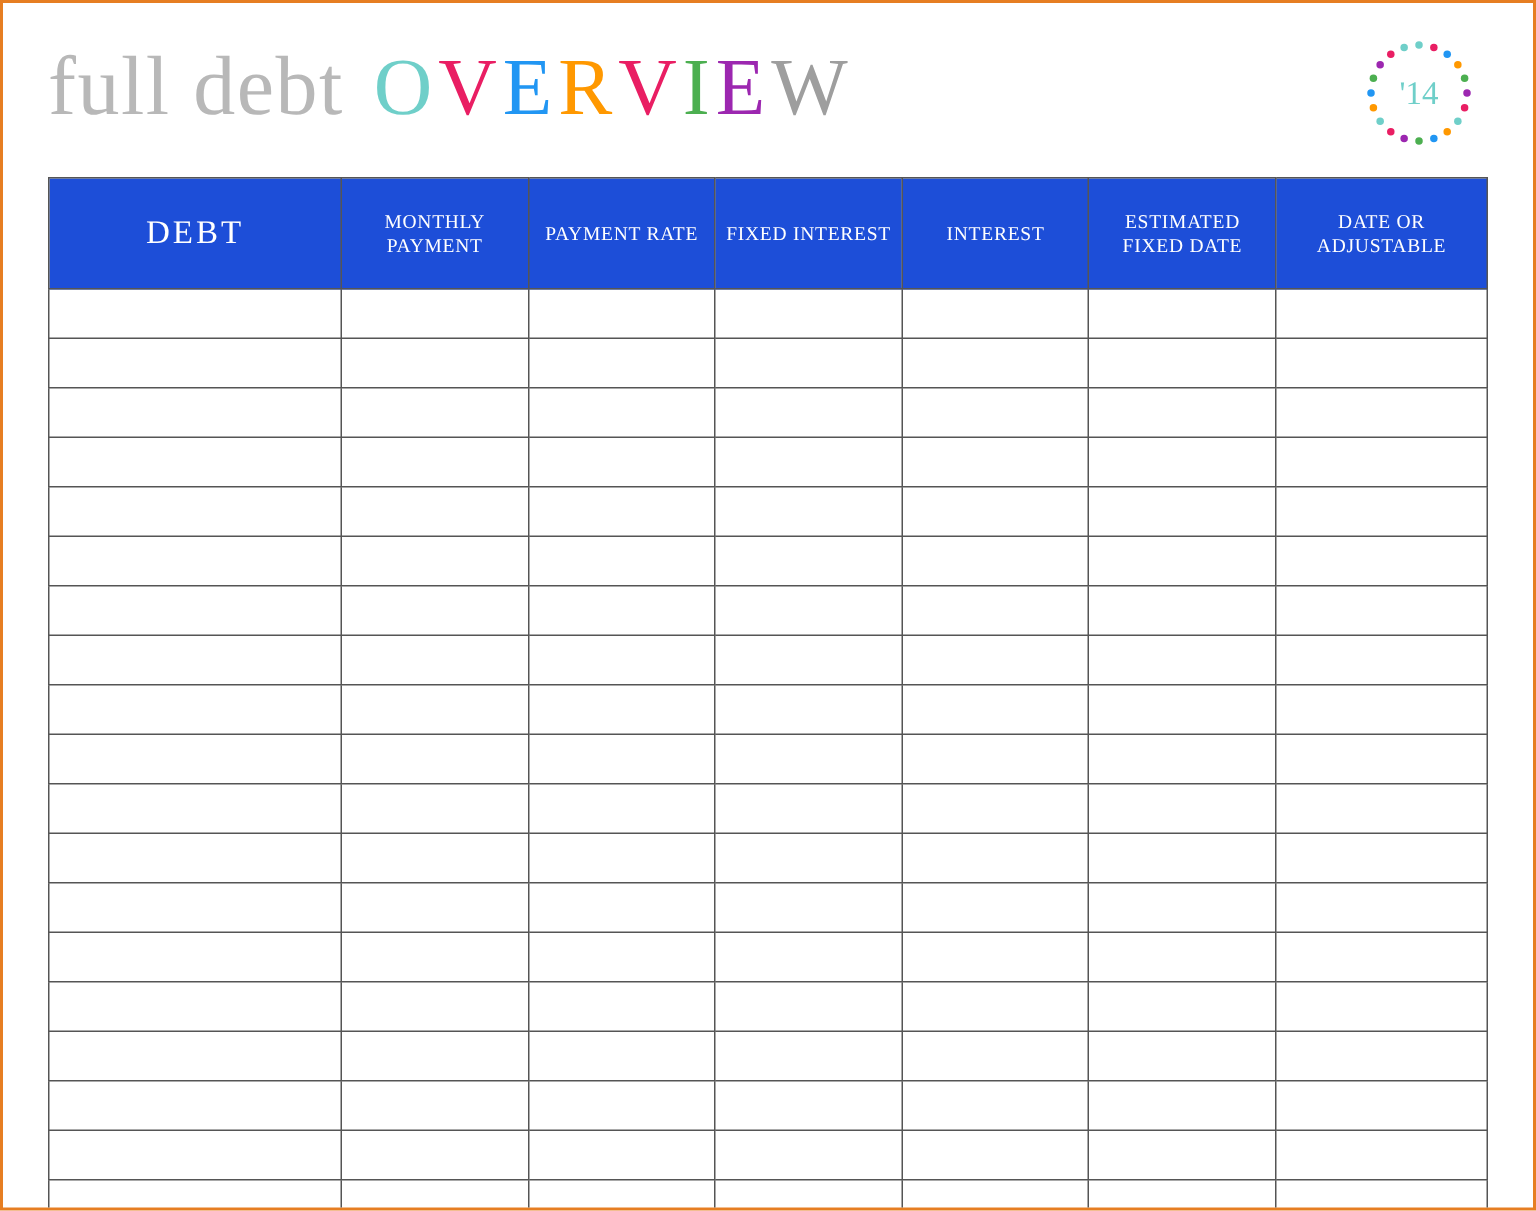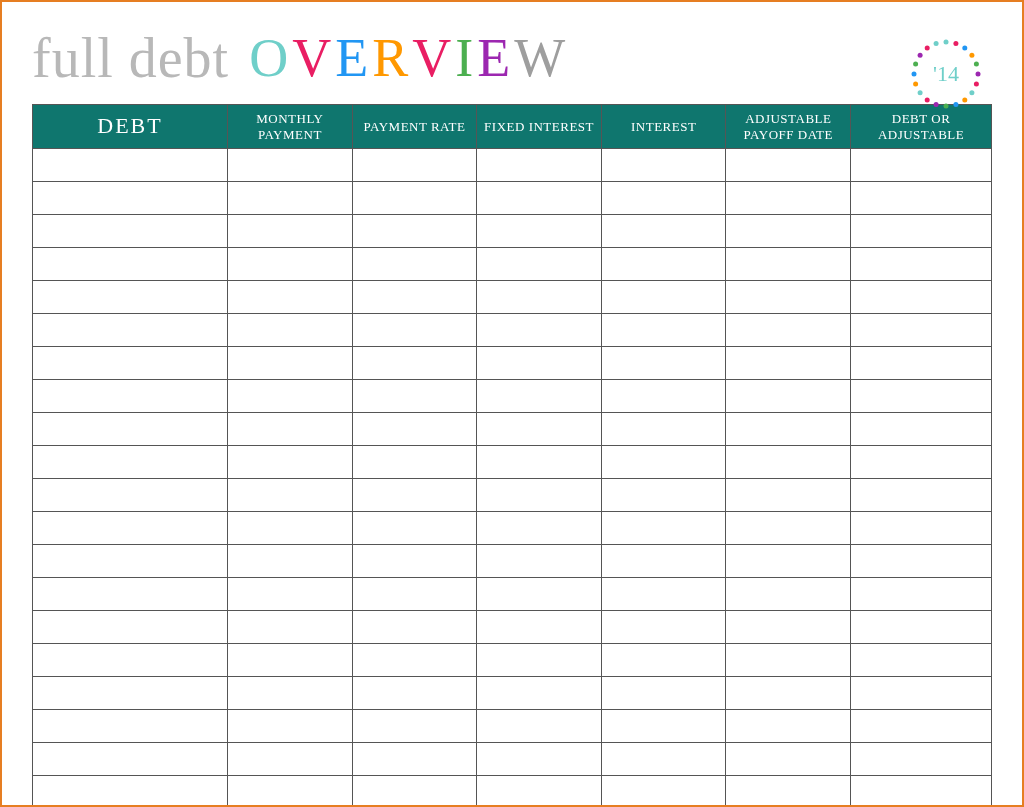--- a/index.html
+++ b/index.html
@@ -9,21 +9,21 @@
     background: #fff;
     border: 2px solid #e67e22;
     padding: 20px 30px 30px 30px;
     font-family: Georgia, 'Times New Roman', serif;
     position: relative;
   }
   .header {
     display: flex;
     align-items: center;
     justify-content: flex-start;
-    margin-bottom: 10px;
+    margin-bottom: 24px;
     position: relative;
     height: 72px;
   }
   .title-prefix {
     font-family: 'Brush Script MT', cursive;
     font-size: 56px;
     font-weight: 300;
     color: #b8b8b8;
     letter-spacing: 1px;
     margin-right: 20px;
@@ -32,21 +32,21 @@
     font-family: Georgia, serif;
     font-size: 54px;
     font-weight: 400;
     letter-spacing: 4px;
     display: flex;
   }
   .title-main span { display: inline-block; }
   .badge {
     position: absolute;
     right: 10px;
-    top: 16px;
+    top: 4px;
     width: 72px;
     height: 72px;
     display: flex;
     align-items: center;
     justify-content: center;
   }
   .badge-dots {
     position: absolute;
     width: 100%;
     height: 100%;
@@ -64,26 +64,26 @@
     font-size: 22px;
     color: #6fcfc9;
     z-index: 2;
   }
   table {
     width: 100%;
     border-collapse: collapse;
     table-layout: fixed;
   }
   thead th {
-    background: #0f766e;
+    background: #1d4ed8;
     color: #fff;
     font-family: Georgia, serif;
     font-weight: 400;
     text-align: center;
-    padding: 6px 4px;
+    padding: 21px 4px;
     border: 1px solid #555;
     font-size: 13px;
     letter-spacing: 0.5px;
     line-height: 1.2;
     height: 40px;
     vertical-align: middle;
   }
   thead th.col-debt {
     font-size: 22px;
     letter-spacing: 2px;
@@ -149,22 +149,22 @@
       <col class="col-std">
       <col class="col-fixed">
     </colgroup>
   <thead>
     <tr>
         <th class="col-debt">DEBT</th>
         <th>MONTHLY PAYMENT</th>
         <th>PAYMENT RATE</th>
         <th>FIXED INTEREST</th>
         <th>INTEREST</th>
-        <th>ADJUSTABLE PAYOFF DATE</th>
-        <th>DEBT OR ADJUSTABLE</th>
+        <th>ESTIMATED FIXED DATE</th>
+        <th>DATE OR ADJUSTABLE</th>
       </tr>
   </thead>
   <tbody>
       <tr>
         <td></td>
         <td></td>
         <td></td>
         <td></td>
         <td></td>
         <td></td>

